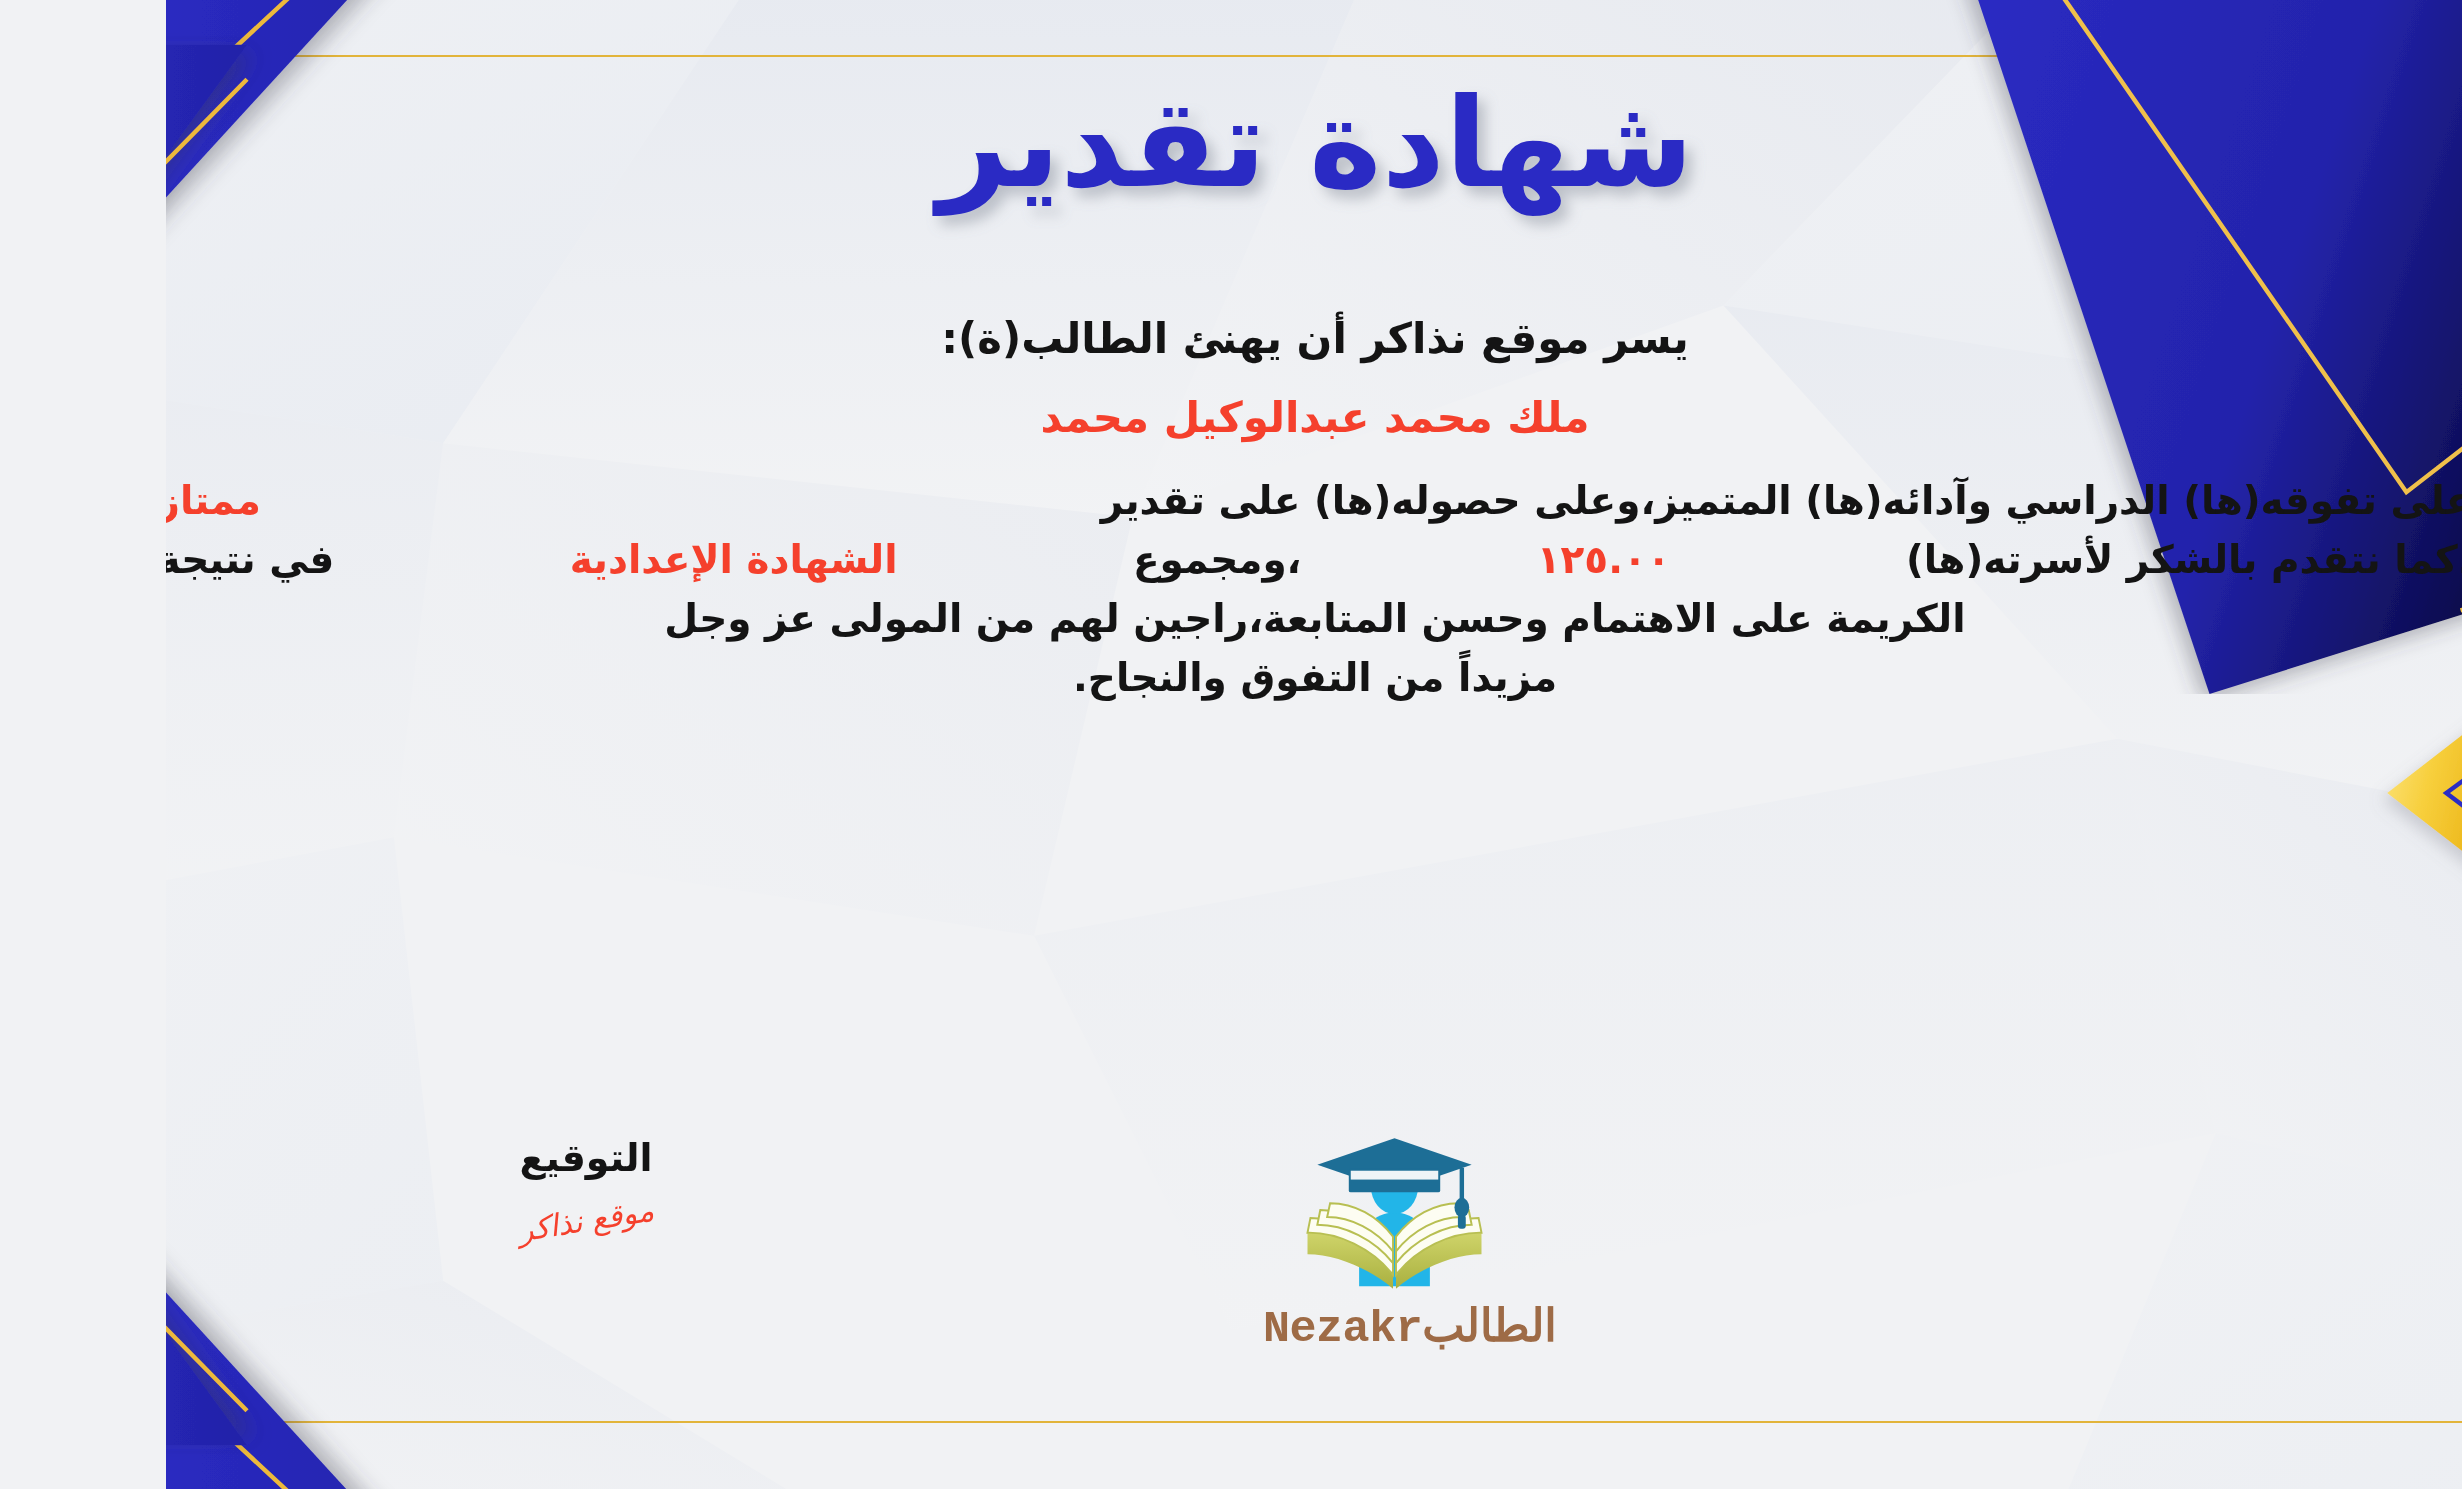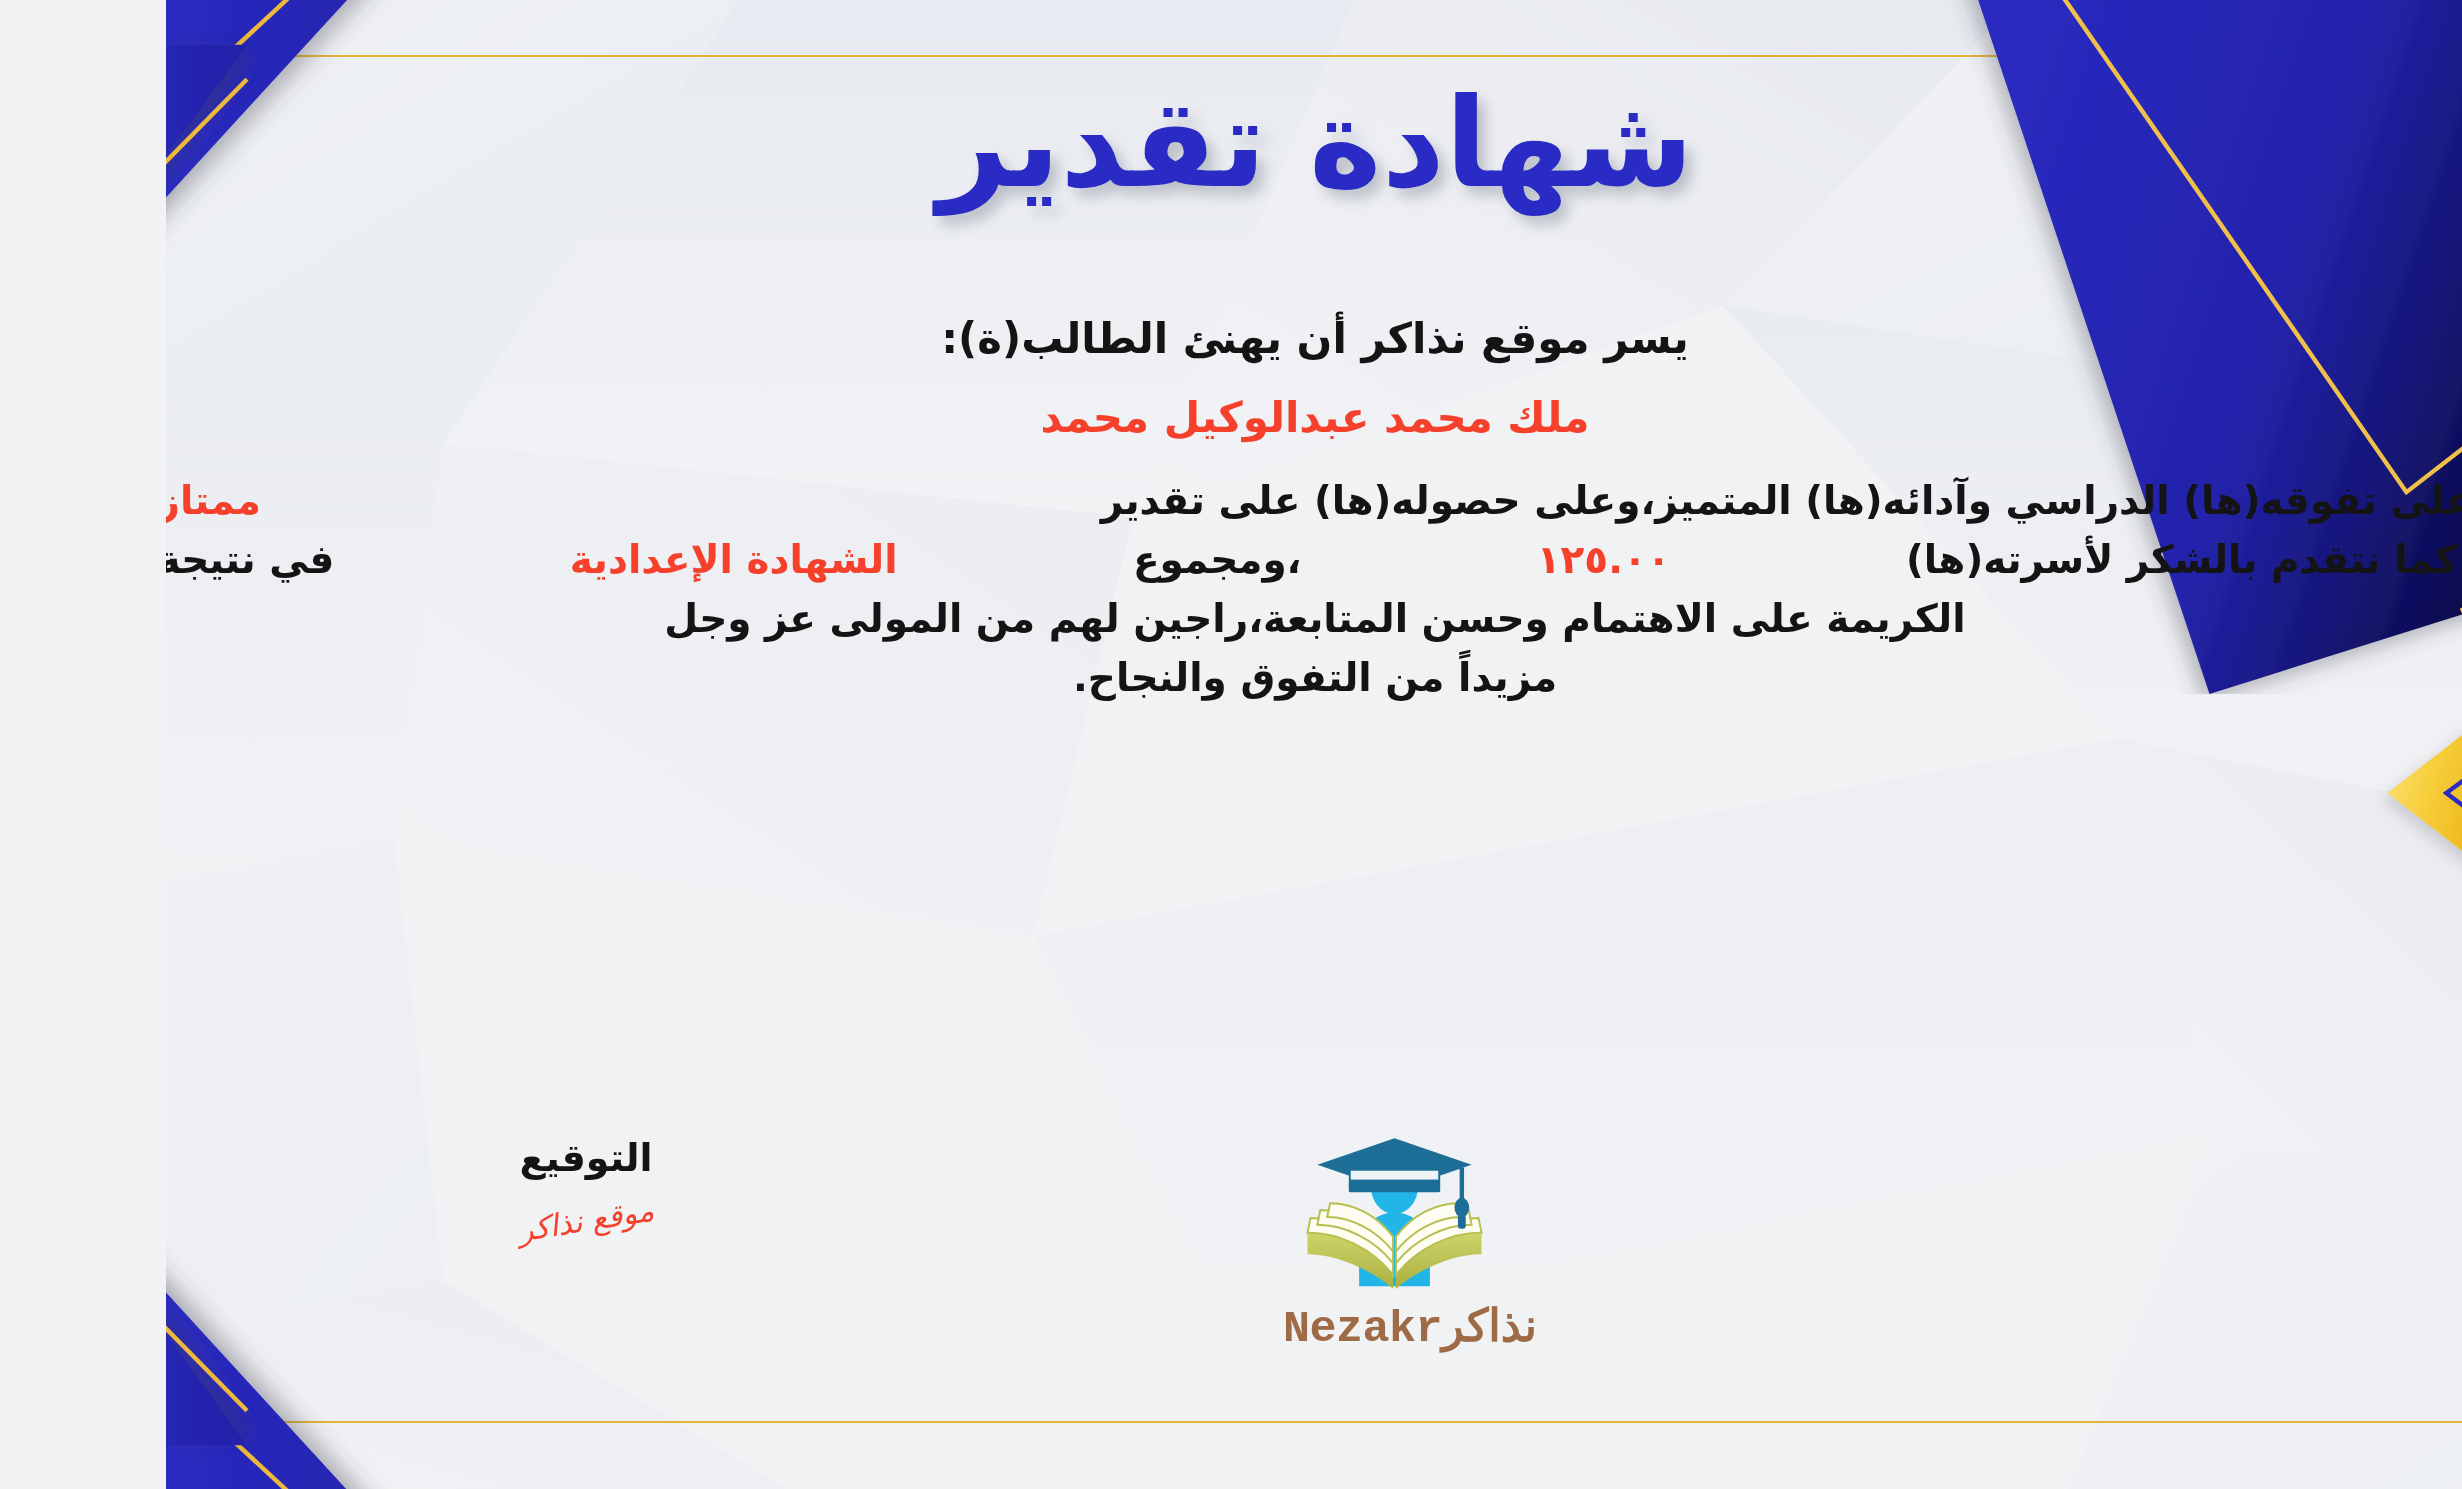--- a/index.html
+++ b/index.html
@@ -331,21 +331,21 @@
           <g>
             <polygon points="235,14 392,68 235,122 78,68" fill="#1d6e96"></polygon>
             <rect x="142" y="76" width="186" height="48" rx="4" fill="#1d6e96"></rect>
             <rect x="146" y="80" width="178" height="18" fill="#eef4f7"></rect>
             <path d="M372 74 L372 140" stroke="#1d6e96" stroke-width="9" fill="none"></path>
             <ellipse cx="372" cy="155" rx="15" ry="20" fill="#1d6e96"></ellipse>
             <rect x="364" y="170" width="16" height="28" rx="6" fill="#1d6e96"></rect>
           </g>
         </svg>
         <div class="logo-word">
-          <span>نذاكر</span><span class="latin">Nezakr</span>
+          <span>الطالب</span><span class="latin">Nezakr</span>
         </div>
       </div>
 
     </div>
 
   </div>
 </div>
 
 
 </body></html>

